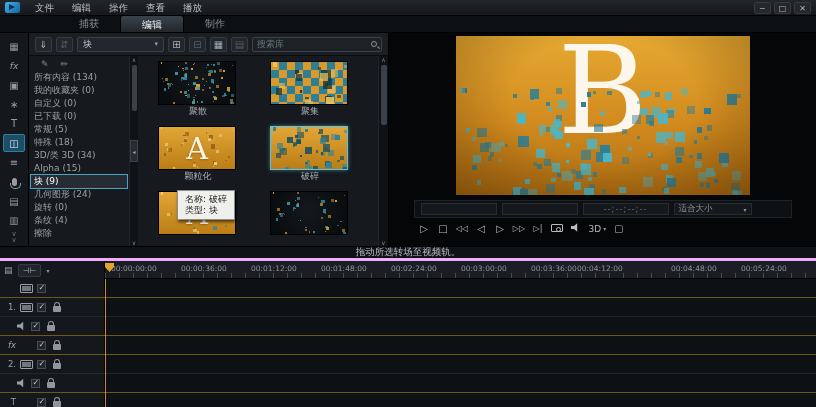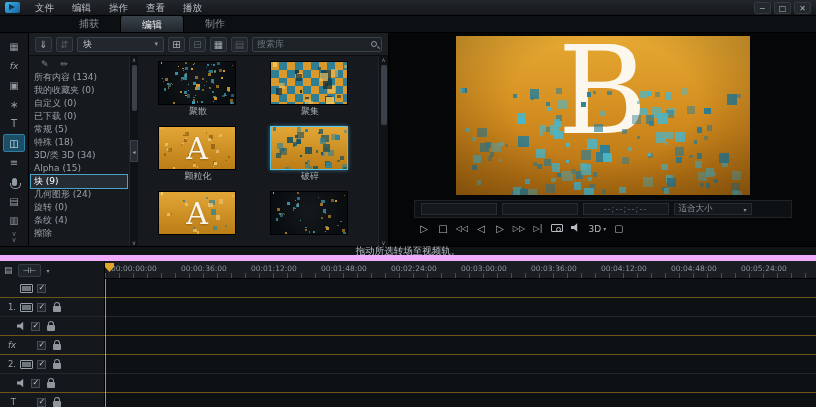--- a/index.html
+++ b/index.html
@@ -86,21 +86,21 @@
   .transport{height:21px;display:flex;align-items:center;gap:6px;padding:0 4px;font-size:10px;color:#b6bdc3}
   .tp{min-width:13px;text-align:center}
   .tp.sm{font-size:8px}
   .cam-ic{width:12px;height:8px;border:1px solid #b6bdc3;border-radius:1px;position:relative;display:inline-block}
   .cam-ic::after{content:"";position:absolute;left:3.5px;top:1.5px;width:3px;height:3px;border:1px solid #b6bdc3;border-radius:50%}
   .spk-ic{width:10px;height:9px;background:#b6bdc3;clip-path:polygon(0 32%,30% 32%,62% 4%,62% 96%,30% 68%,0 68%);display:inline-block}
   .tp3d{font-size:9px;display:flex;align-items:center;gap:2px}
   .tp3d .caret{font-size:6px;color:#8d949b}
 
   
-  .status{height:15px;background:#101316;border-top:1px solid #000;border-bottom:6px solid #f0abfc;display:flex;align-items:center;justify-content:center;font-size:9.5px;color:#b9bfc5}
+  .status{height:15px;background:#101316;border-top:1px solid #000;border-bottom:3px solid #f0abfc;display:flex;align-items:center;justify-content:center;font-size:9.5px;color:#b9bfc5}
 
   
   .timeline{height:146px;display:flex;flex-direction:column;overflow:hidden;position:relative}
   .tl-top{height:18px;display:flex;flex:none}
   .tl-corner{width:105px;background:#14181c;border-right:1px solid #000;display:flex;align-items:center;gap:5px;padding:0 4px;font-size:9px;color:#9aa1a8}
   .cbtn{height:13px;padding:0 4px;background:#1f252b;border:1px solid #343b42;border-radius:2px;font-size:8px;display:flex;align-items:center;color:#a9b0b6}
   .tl-ruler{flex:1;position:relative;background:#1a1e23;border-bottom:1px solid #000;font-size:7.5px;color:#8e959b}
   .tl-ruler::after{content:"";position:absolute;left:0;right:0;bottom:0;height:5px;background:repeating-linear-gradient(90deg,#454c53 0 1px,transparent 1px 14px)}
   .rl{position:absolute;top:3px;white-space:nowrap}
   .ph-handle{position:absolute;left:0;top:2px;width:9px;height:9px;background:#e2a62c;clip-path:polygon(0 0,100% 0,100% 45%,50% 100%,0 45%);z-index:6}
@@ -483,20 +483,24 @@
               </div>
             <div class="tlabel"></div>
           </div>
         </div>
         <div class="vscroll">
           <span>∧</span>
           <div class="bar"></div>
           <span class="dn">∨</span>
         </div>
 
+        <div class="tooltip">
+          <div>名称: 破碎</div>
+          <div>类型: 块</div>
+        </div>
       </div>
     </div>
 
     <div class="preview">
       <div class="screen">
         <span class="pletter">B</span>
         <div class="blocks">
             <i style="position: absolute; left: 71.3361%; top: 66.6227%; width: 2.80263px; height: 2.80263px; background: rgb(73, 182, 201); opacity: 0.656923;"></i>
             <i style="position: absolute; left: 49.6949%; top: 96.4077%; width: 4.37029px; height: 4.37029px; background: rgb(45, 127, 150); opacity: 0.591406;"></i>
             <i style="position: absolute; left: 87.3528%; top: 85.8222%; width: 3.6567px; height: 3.6567px; background: rgb(73, 182, 201); opacity: 0.584964;"></i>
@@ -672,21 +676,21 @@
       </div>
       <div class="tl-ruler">
         <span class="ph-handle"></span>
         <span class="rl" style="left:6px">00:00:00:00</span>
         <span class="rl" style="left:76px">00:00:36:00</span>
         <span class="rl" style="left:146px">00:01:12:00</span>
         <span class="rl" style="left:216px">00:01:48:00</span>
         <span class="rl" style="left:286px">00:02:24:00</span>
         <span class="rl" style="left:356px">00:03:00:00</span>
         <span class="rl" style="left:426px">00:03:36:00</span>
-        <span class="rl" style="left:496px">00:04:12:00</span>
+        <span class="rl" style="left:472px">00:04:12:00</span>
         <span class="rl" style="left:566px">00:04:48:00</span>
         <span class="rl" style="left:636px">00:05:24:00</span>
       </div>
     </div>
     <div class="tl-body">
       <div class="ph-line"></div>
 
       <div class="trow gold">
         <div class="t-head">
           <span class="tnum"></span>

